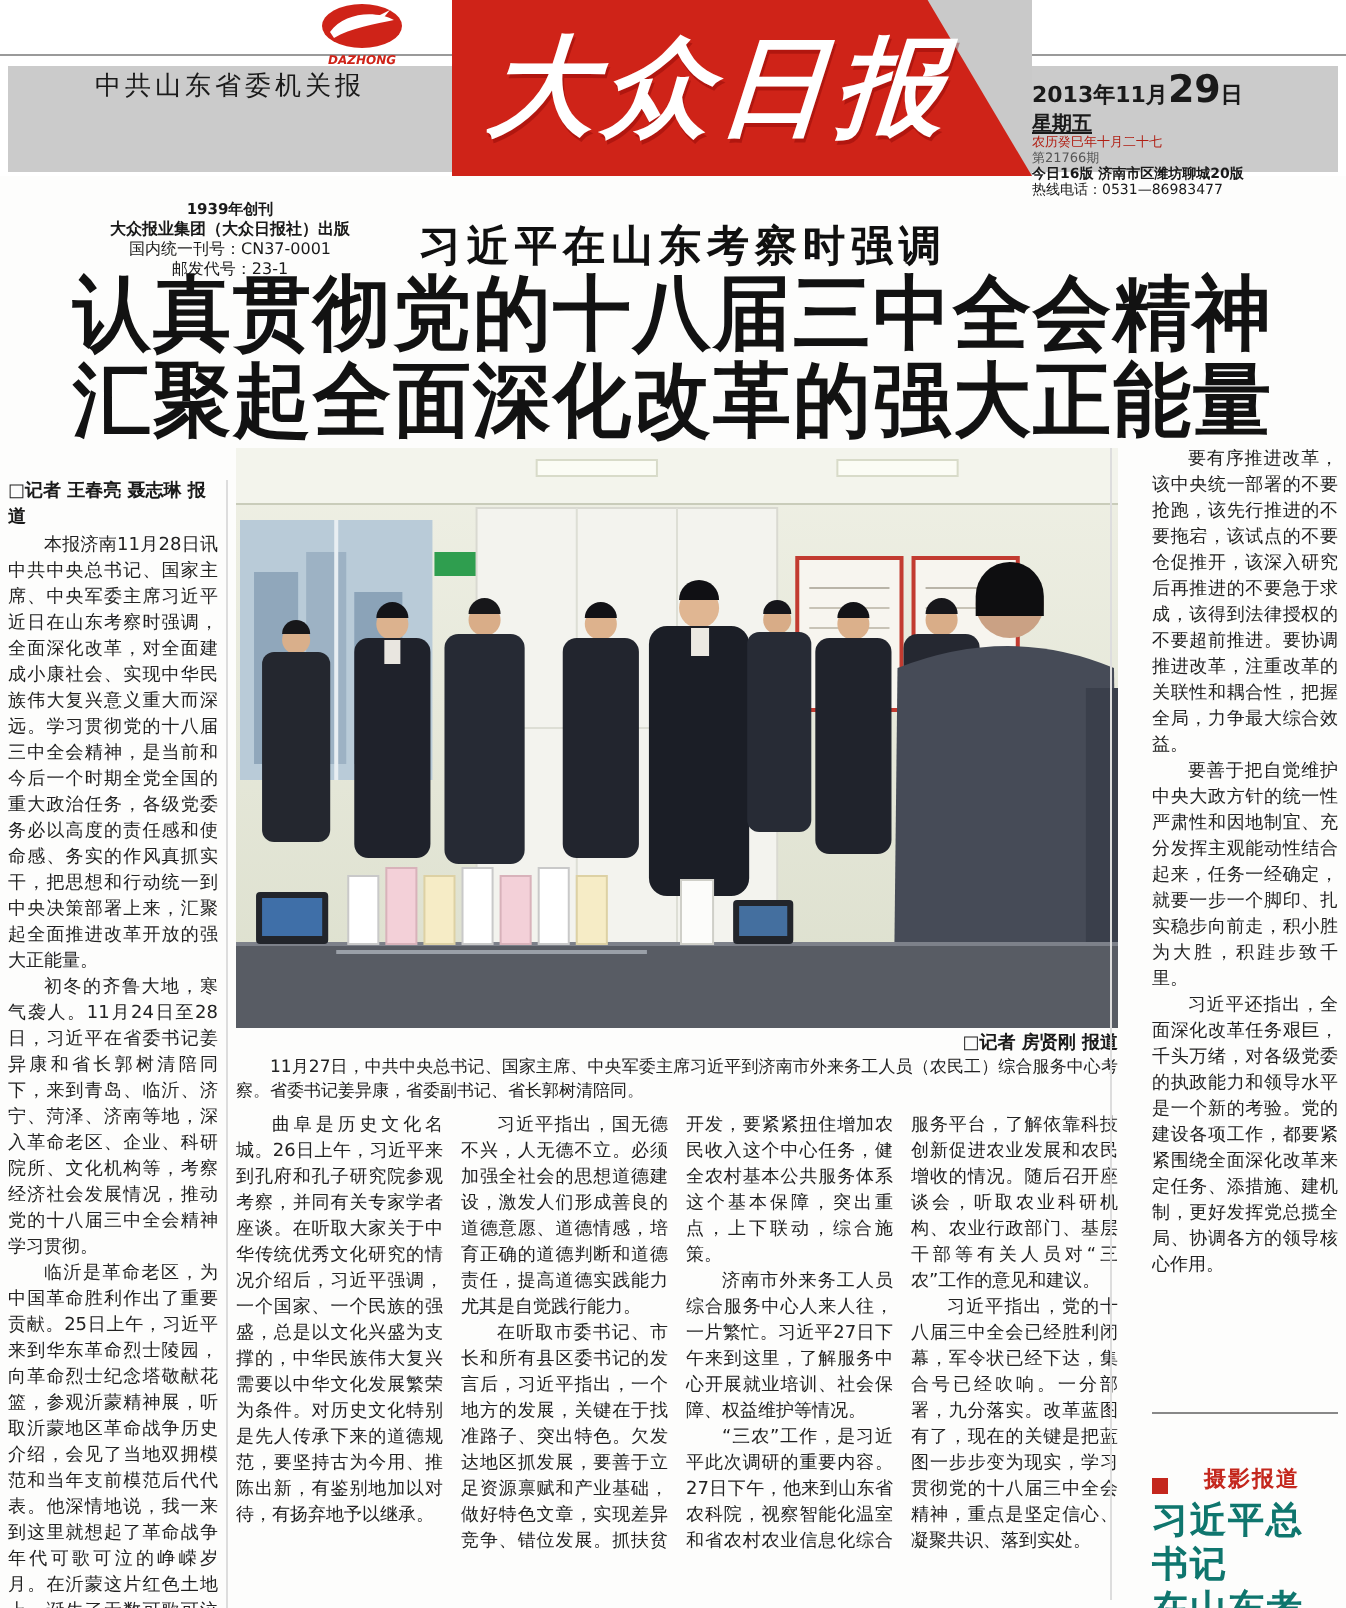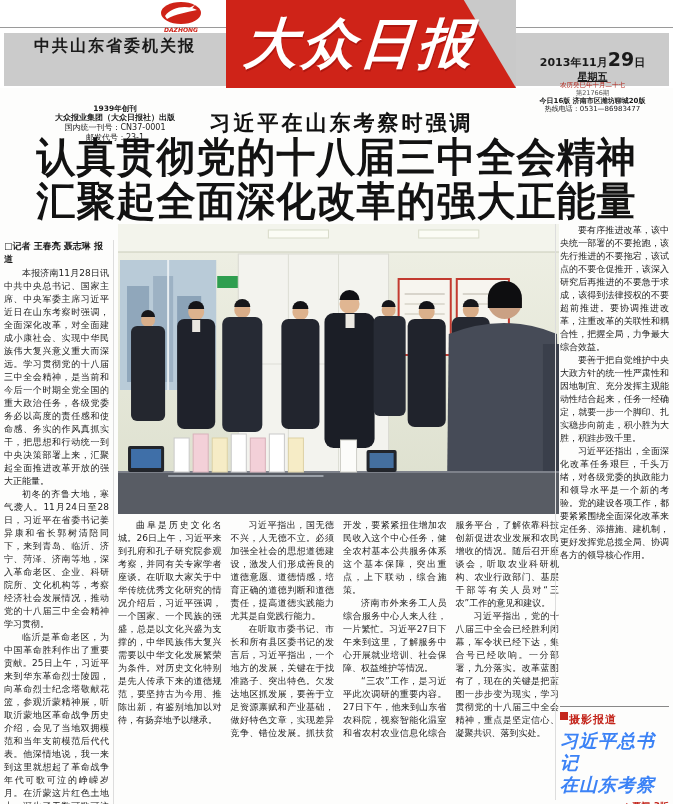--- a/index.html
+++ b/index.html
@@ -7,31 +7,31 @@
   body { font-family:"DejaVu Sans","Liberation Sans",sans-serif; }
   .page { position:relative; width:673px; height:804px; background:#fdfdfc; margin:0 auto; overflow:hidden; color:#1a1a1a; }
 
   
   .mast { position:absolute; top:0; left:0; right:0; height:88px; background:#fff; }
   .hairline { position:absolute; top:27px; border-top:1px solid #9a9a9a; }
   .hairline.l { left:0; width:226px; }
   .hairline.r { right:0; width:160px; }
   .logo { position:absolute; left:157px; top:1px; width:50px; height:30px; }
   .brand-box { position:absolute; left:4px; top:33px; width:222px; height:53px; background:#cbcbcb; text-align:center; padding-top:3px; line-height:1.25; }
-  .brand-box .b1 { font-size:16px; font-weight:bold; letter-spacing:2px; }
+  .brand-box .b1 { font-size:13px; font-weight:normal; letter-spacing:2px; }
   .brand-box .b2 { font-size:7.5px; font-weight:bold;margin-top:48px; }
   .brand-box .b3 { font-size:8px; font-weight:bold; }
   .brand-box .b4, .brand-box .b5 { font-size:8px; font-weight:normal; }
   .mast-gray { position:absolute; left:226px; top:0; width:290px; height:88px; background:#c9c9c9; }
   .mast-red { position:absolute; left:226px; top:0; width:290px; height:88px; background:#cf2318;
               clip-path:polygon(0 0, 82% 0, 100% 100%, 0 100%); }
   .mast-title { position:absolute; left:226px; top:0; width:268px; height:88px; display:flex; align-items:center; justify-content:center;
                 color:#fff; font-size:54px; font-weight:900; font-style:italic; letter-spacing:4px;
                 font-family:"DejaVu Serif","Liberation Serif",serif; transform:skewX(-4deg); text-shadow:1px 2px 0 rgba(120,0,0,.35); }
-  .date-box { position:absolute; right:4px; top:33px; width:153px; height:53px; background:#cbcbcb; text-align:center; padding-top:16px; line-height:1.15; }
+  .date-box { position:absolute; right:4px; top:33px; width:153px; height:53px; background:#cbcbcb; padding-top:2px; line-height:1.15; }
   .date-box .d1 { font-size:11px; font-weight:bold; }
   .date-box .d1 .day { font-size:19px; font-weight:900; }
   .date-box .d2 { font-size:10px; font-weight:bold; text-decoration:underline; }
   .date-box .d3 { font-size:6.5px; color:#b01d12; }
   .date-box .d4 { font-size:6.5px; color:#555; }
   .date-box .d5 { font-size:7px; font-weight:bold; }
   .date-box .d6 { font-size:7px; }
 
   
   .site-bar { position:absolute; top:88px; left:0; right:0; height:16px; background:#1d3d6e; border-top:1px solid #0e2346;
@@ -40,43 +40,43 @@
   .site-bar .url { color:#dfe9ff; font-size:9px; }
 
   
   .kicker { position:absolute; top:109px; left:0; right:0; text-align:center; font-size:21px; font-weight:bold; letter-spacing:3px; color:#101010;padding-left:10px; }
   .headline { position:absolute; top:136px; left:4px; right:4px; text-align:center; color:#121212;
               font-size:39px; font-weight:900; line-height:42px; letter-spacing:1px; transform:scaleY(1.04); transform-origin:top; }
 
   
   .content { position:absolute; top:224px; left:4px; right:4px; bottom:4px; }
   .col-left { position:absolute; left:0; top:16px; width:110px; height:576px; overflow:hidden; padding-right:4px; border-right:1px solid #ddd; }
-  .col-right { position:absolute; right:0; top:0; width:114px; height:576px; padding-left:4px; border-left:1px solid #ddd; }
+  .col-right { position:absolute; right:0; top:0; width:114px; height:576px; padding-left:20px; border-left:1px solid #ddd; }
   .center { position:absolute; left:114px; top:0; width:441px; height:576px; }
 
   .bodytext p { font-size:9px; line-height:13px; text-align:justify; text-indent:2em; color:#222; }
   .byline { font-size:9px; font-weight:bold; line-height:13px; margin-bottom:1px; }
 
   .photo-wrap { width:441px; height:290px; background:#dfe2d4; overflow:hidden; }
   .photo-wrap svg { display:block; width:100%; height:100%; }
   .caption { margin-top:2px; }
   .caption .credit { text-align:right; font-size:9px; font-weight:bold; line-height:12px; }
   .caption .cap-text { font-size:8.5px; line-height:12px; text-align:justify; text-indent:2em; color:#222; }
 
   .bottom-cols { margin-top:5px; height:233px; overflow:hidden; column-count:4; column-gap:9px; column-fill:auto; }
   .bottom-cols p { font-size:9px; line-height:13px; text-align:justify; text-indent:2em; color:#222; }
 
   .right-text { height:482px; overflow:hidden; }
 
   
   .report { height:90px; border-top:1px solid #888; padding-top:5px; }
-  .report .tagline { display:flex; align-items:flex-start; gap:1px; margin-bottom:3px; }
+  .report .tagline { display:flex; align-items:flex-end; gap:18px; margin-bottom:3px;margin-top:20px; }
   .report .tagsq { width:8px; height:8px; background:#c4271d; display:inline-block; }
   .report .tagtx { color:#c4271d; font-size:11px; font-weight:bold; letter-spacing:1px; }
-  .report .rt { font-size:18px; font-weight:900; line-height:22px; color:#3b82f6; letter-spacing:1px;font-style:italic; }
+  .report .rt { font-size:18px; font-weight:900; line-height:22px; color:#0f766e; letter-spacing:1px; }
   .report .pointer { text-align:right; margin-top:3px; color:#c4271d; font-size:9px; font-weight:bold; }
   .report .arrow { color:#c4271d; font-weight:900; font-size:11px; }
 </style>
 </head>
 <body>
 
 <div class="page">
 
   <div class="mast">
     <div class="hairline l"></div>
@@ -217,20 +217,24 @@
           </g>
           <rect x="222" y="216" width="16" height="32" fill="#fcfcfa" stroke="#cfcfc8"></rect>
 
           <rect x="10" y="222" width="36" height="26" rx="2" fill="#22252b"></rect>
           <rect x="13" y="225" width="30" height="19" fill="#3f6fa8"></rect>
           <rect x="248" y="226" width="30" height="22" rx="2" fill="#22252b"></rect>
           <rect x="251" y="229" width="24" height="15" fill="#446f9f"></rect>
         </svg>
       </div>
 
+      <div class="caption">
+        <div class="credit">□记者 房贤刚 报道</div>
+        <p class="cap-text">11月27日，中共中央总书记、国家主席、中央军委主席习近平到济南市外来务工人员（农民工）综合服务中心考察。省委书记姜异康，省委副书记、省长郭树清陪同。</p>
+      </div>
 
       <div class="bottom-cols">
         <p>曲阜是历史文化名城。26日上午，习近平来到孔府和孔子研究院参观考察，并同有关专家学者座谈。在听取大家关于中华传统优秀文化研究的情况介绍后，习近平强调，一个国家、一个民族的强盛，总是以文化兴盛为支撑的，中华民族伟大复兴需要以中华文化发展繁荣为条件。对历史文化特别是先人传承下来的道德规范，要坚持古为今用、推陈出新，有鉴别地加以对待，有扬弃地予以继承。</p>
         <p>习近平指出，国无德不兴，人无德不立。必须加强全社会的思想道德建设，激发人们形成善良的道德意愿、道德情感，培育正确的道德判断和道德责任，提高道德实践能力尤其是自觉践行能力。</p>
         <p>在听取市委书记、市长和所有县区委书记的发言后，习近平指出，一个地方的发展，关键在于找准路子、突出特色。欠发达地区抓发展，要善于立足资源禀赋和产业基础，做好特色文章，实现差异竞争、错位发展。抓扶贫开发，要紧紧扭住增加农民收入这个中心任务，健全农村基本公共服务体系这个基本保障，突出重点，上下联动，综合施策。</p>
         <p>济南市外来务工人员综合服务中心人来人往，一片繁忙。习近平27日下午来到这里，了解服务中心开展就业培训、社会保障、权益维护等情况。</p>
         <p>“三农”工作，是习近平此次调研的重要内容。27日下午，他来到山东省农科院，视察智能化温室和省农村农业信息化综合服务平台，了解依靠科技创新促进农业发展和农民增收的情况。随后召开座谈会，听取农业科研机构、农业行政部门、基层干部等有关人员对“三农”工作的意见和建议。</p>
         <p>习近平指出，党的十八届三中全会已经胜利闭幕，军令状已经下达，集合号已经吹响。一分部署，九分落实。改革蓝图有了，现在的关键是把蓝图一步步变为现实，学习贯彻党的十八届三中全会精神，重点是坚定信心、凝聚共识、落到实处。</p>
 
       </div>

